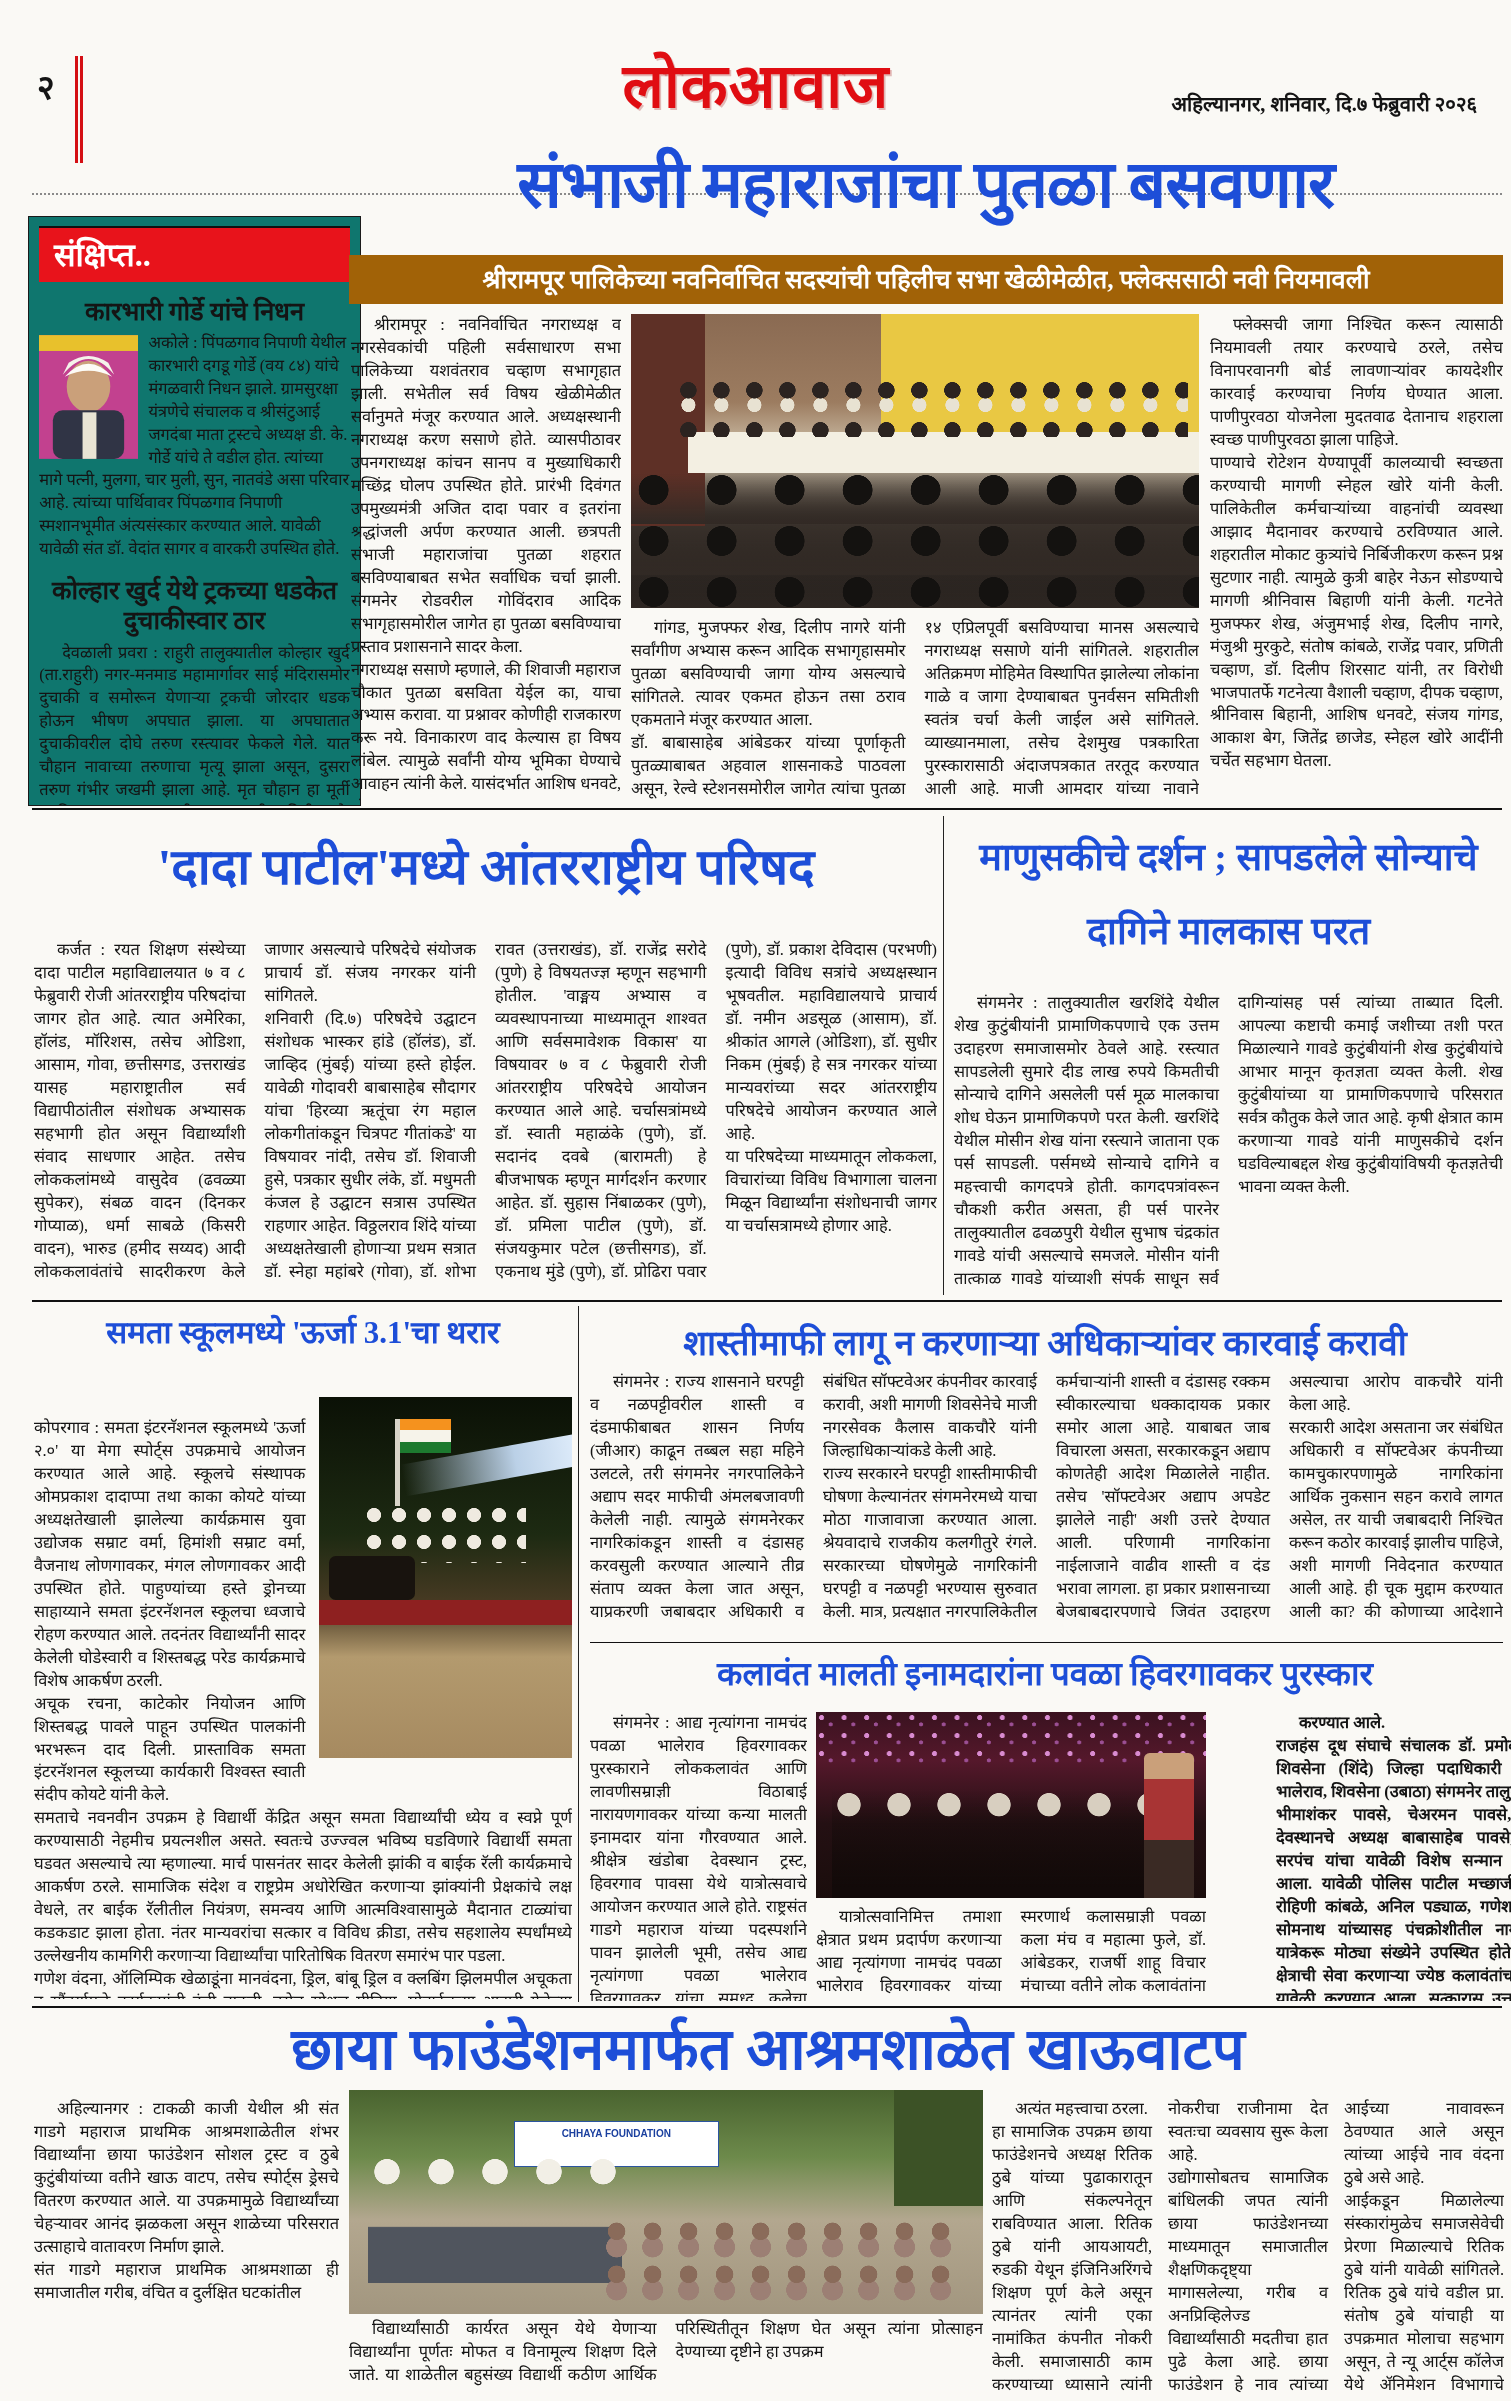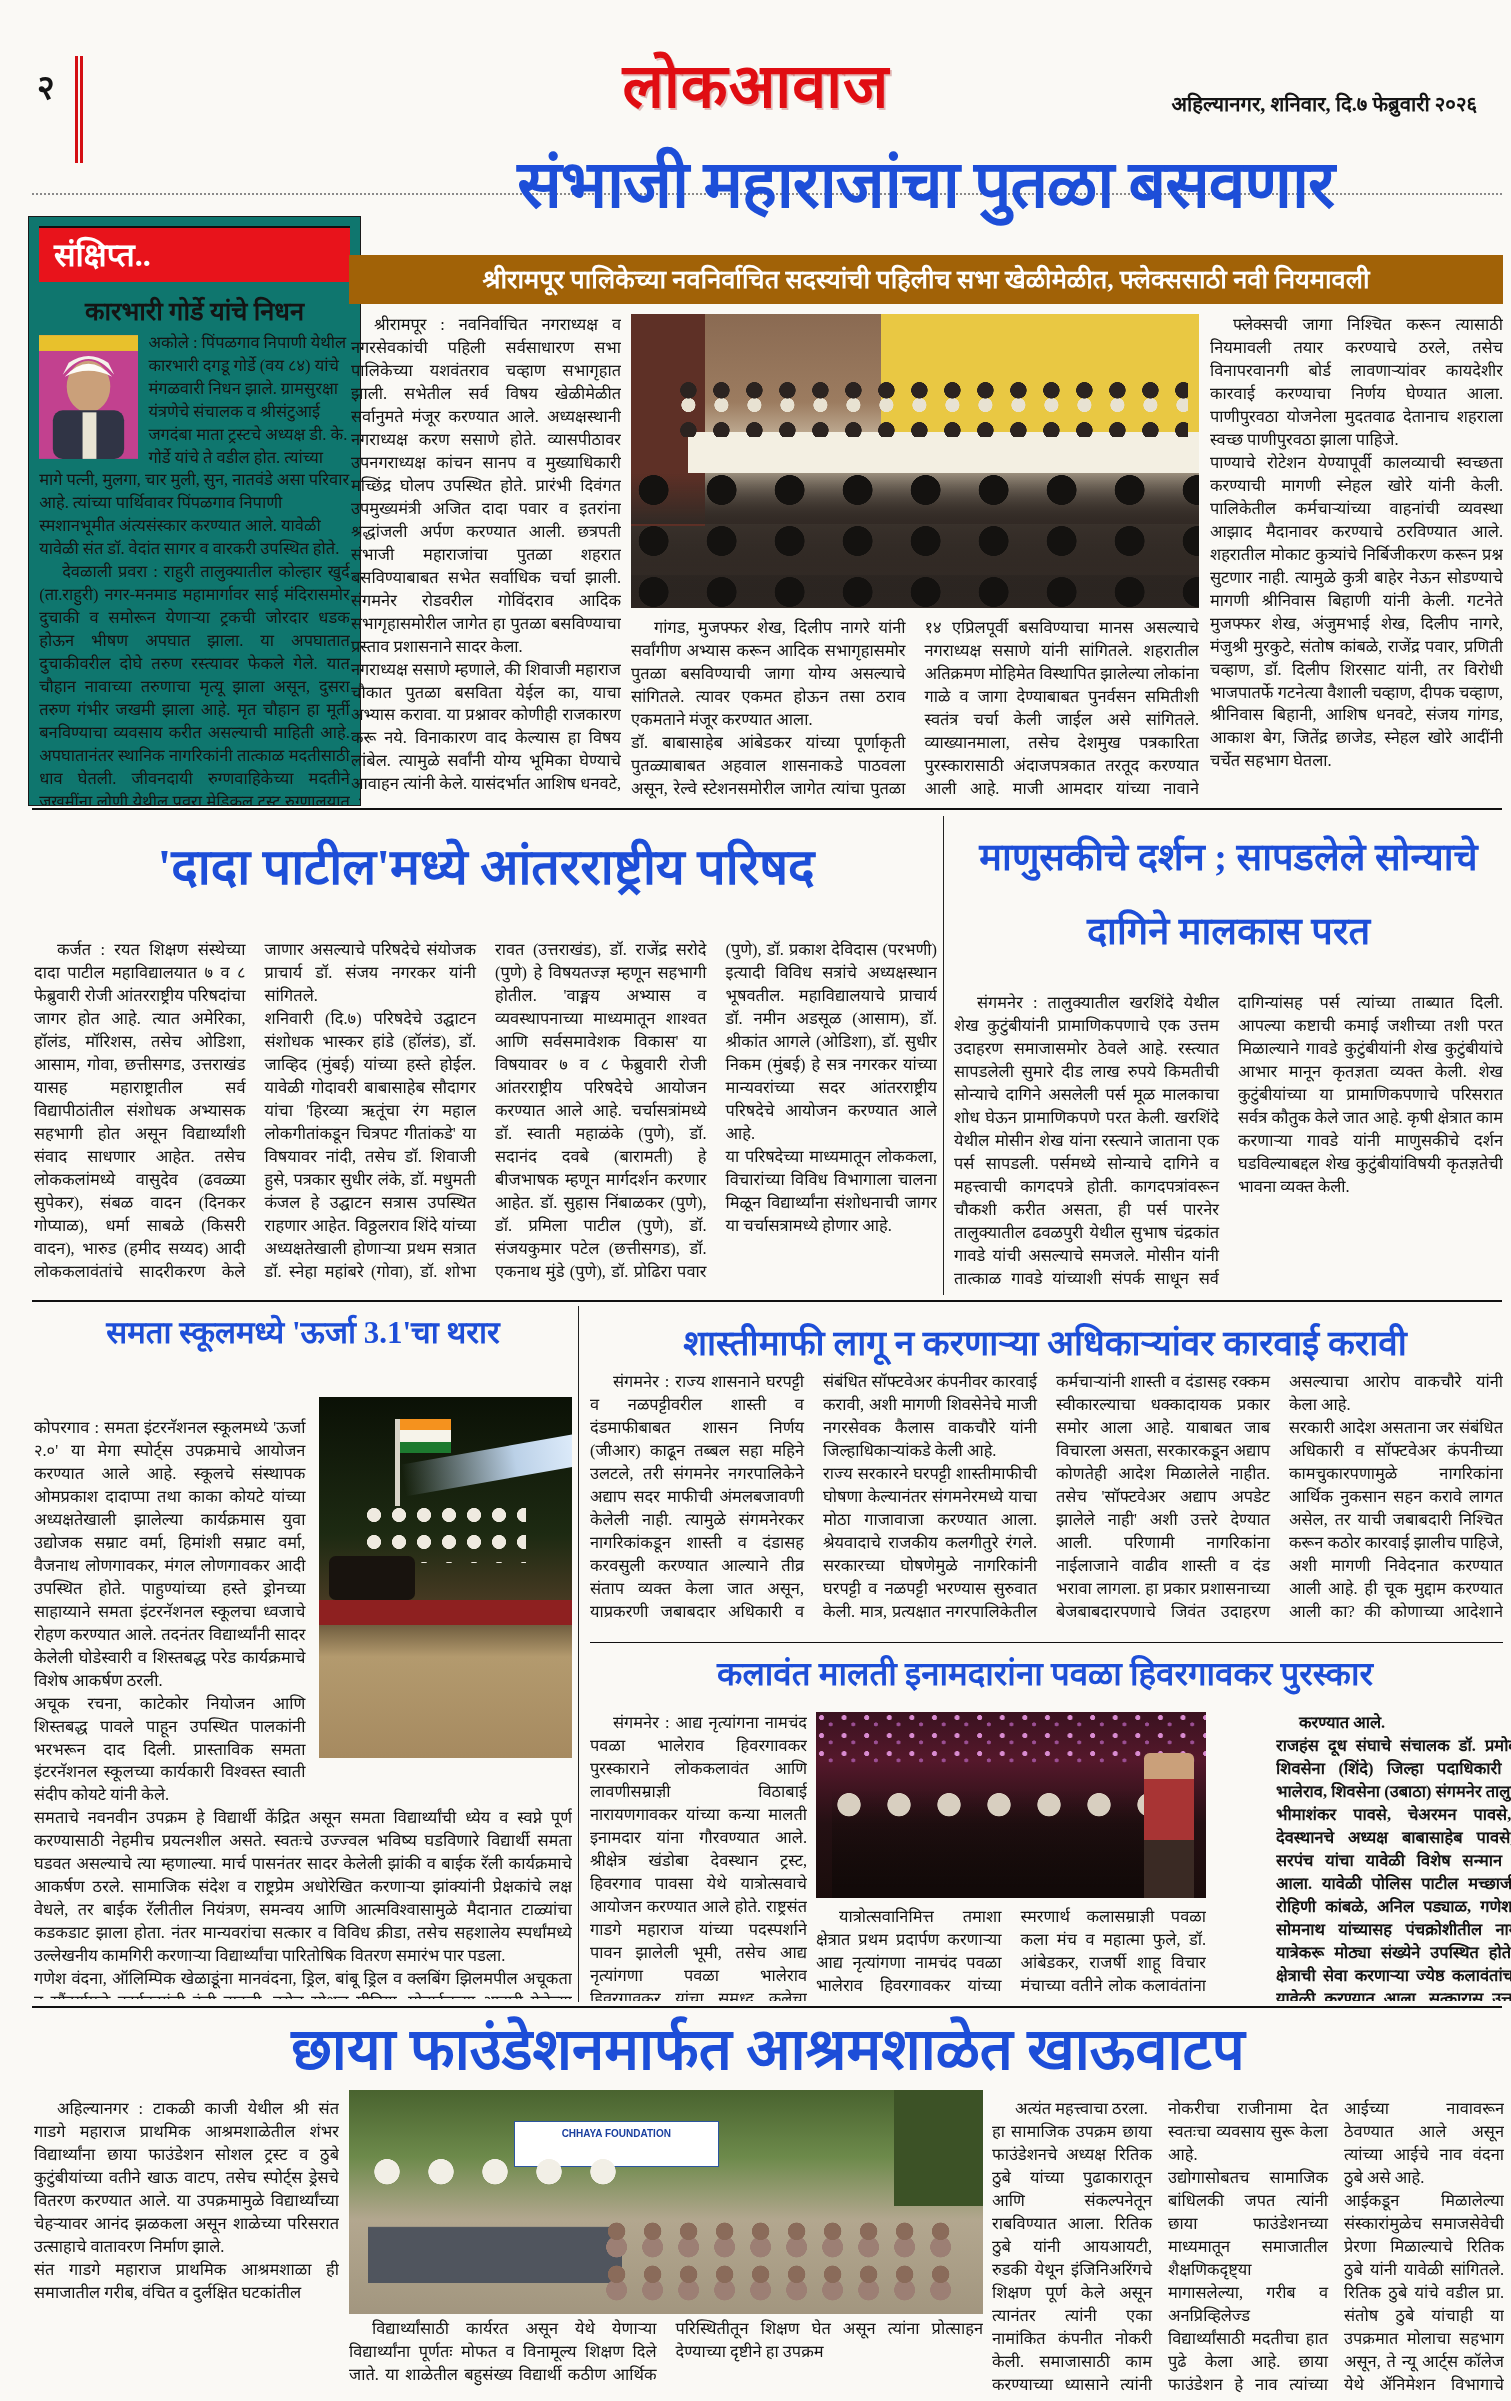--- a/index.html
+++ b/index.html
@@ -73,20 +73,21 @@
       <rect x="0" y="0" width="100" height="125" fill="#c2418f"></rect>
       <rect x="0" y="0" width="100" height="16" fill="#e8c12c"></rect>
       <ellipse cx="50" cy="52" rx="22" ry="26" fill="#caa07a"></ellipse>
       <path d="M24 40 Q50 8 76 40 L70 28 Q50 14 30 28 Z" fill="#f4f2ea"></path>
       <path d="M26 42 Q50 16 74 42 Q50 30 26 42 Z" fill="#fcfbf6"></path>
       <rect x="14" y="76" width="72" height="49" rx="10" fill="#303445"></rect>
       <rect x="44" y="78" width="14" height="47" fill="#e9e4d4"></rect>
     </svg>
     <span class="body-text" style="text-indent:0;">अकोले : पिंपळगाव निपाणी येथील कारभारी दगडू गोर्डे (वय ८४) यांचे मंगळवारी निधन झाले. ग्रामसुरक्षा यंत्रणेचे संचालक व श्रीसंटुआई जगदंबा माता ट्रस्टचे अध्यक्ष डी. के. गोर्डे यांचे ते वडील होत. त्यांच्या मागे पत्नी, मुलगा, चार मुली, सुन, नातवंडे असा परिवार आहे. त्यांच्या पार्थिवावर पिंपळगाव निपाणी स्मशानभूमीत अंत्यसंस्कार करण्यात आले. यावेळी यावेळी संत डॉ. वेदांत सागर व वारकरी उपस्थित होते.</span>
   </div>
+  <div class="brief-head" style="clear:both;">कोल्हार खुर्द येथे ट्रकच्या धडकेत दुचाकीस्वार ठार</div>
   <div class="body-text">देवळाली प्रवरा : राहुरी तालुक्यातील कोल्हार खुर्द (ता.राहुरी) नगर-मनमाड महामार्गावर साई मंदिरासमोर दुचाकी व समोरून येणाऱ्या ट्रकची जोरदार धडक होऊन भीषण अपघात झाला. या अपघातात दुचाकीवरील दोघे तरुण रस्त्यावर फेकले गेले. यात चौहान नावाच्या तरुणाचा मृत्यू झाला असून, दुसरा तरुण गंभीर जखमी झाला आहे. मृत चौहान हा मूर्ती बनविण्याचा व्यवसाय करीत असल्याची माहिती आहे. अपघातानंतर स्थानिक नागरिकांनी तात्काळ मदतीसाठी धाव घेतली. जीवनदायी रुग्णवाहिकेच्या मदतीने जखमींना लोणी येथील प्रवरा मेडिकल ट्रस्ट रुग्णालयात दाखल करण्यात आले. मात्र उपचारादरम्यान डॉक्टरांनी एका तरुणाला मृत घोषित केले. दुसऱ्या जखमी तरुणावर सध्या अतिदक्षता विभागात उपचार सुरू असून त्याची प्रकृती गंभीर असल्याचे समजते.</div>
 </div>
 
 <div class="abs headline" id="lead-headline">संभाजी महाराजांचा पुतळा बसवणार</div>
 <div class="abs" id="lead-subbar">श्रीरामपूर पालिकेच्या नवनिर्वाचित सदस्यांची पहिलीच सभा खेळीमेळीत, फ्लेक्ससाठी नवी नियमावली</div>
 
 <div class="colblock body-text" style="left:351px;top:314px;width:270px;height:487px;">श्रीरामपूर : नवनिर्वाचित नगराध्यक्ष व नगरसेवकांची पहिली सर्वसाधारण सभा पालिकेच्या यशवंतराव चव्हाण सभागृहात झाली. सभेतील सर्व विषय खेळीमेळीत सर्वानुमते मंजूर करण्यात आले. अध्यक्षस्थानी नगराध्यक्ष करण ससाणे होते. व्यासपीठावर उपनगराध्यक्ष कांचन सानप व मुख्याधिकारी मच्छिंद्र घोलप उपस्थित होते. प्रारंभी दिवंगत उपमुख्यमंत्री अजित दादा पवार व इतरांना श्रद्धांजली अर्पण करण्यात आली. छत्रपती संभाजी महाराजांचा पुतळा शहरात बसविण्याबाबत सभेत सर्वाधिक चर्चा झाली. संगमनेर रोडवरील गोविंदराव आदिक सभागृहासमोरील जागेत हा पुतळा बसविण्याचा प्रस्ताव प्रशासनाने सादर केला.
 नगराध्यक्ष ससाणे म्हणाले, की शिवाजी महाराज चौकात पुतळा बसविता येईल का, याचा अभ्यास करावा. या प्रश्नावर कोणीही राजकारण करू नये. विनाकारण वाद केल्यास हा विषय लांबेल. त्यामुळे सर्वांनी योग्य भूमिका घेण्याचे आवाहन त्यांनी केले. यासंदर्भात आशिष धनवटे, संजय</div>
 
 <div class="photo" id="lead-photo" style="left:631px;top:314px;width:568px;height:294px;background:linear-gradient(180deg,#8a6a52 0%,#9c7c60 30%,#cdbfa8 46%,#3a322c 70%,#241f1c 100%);">

